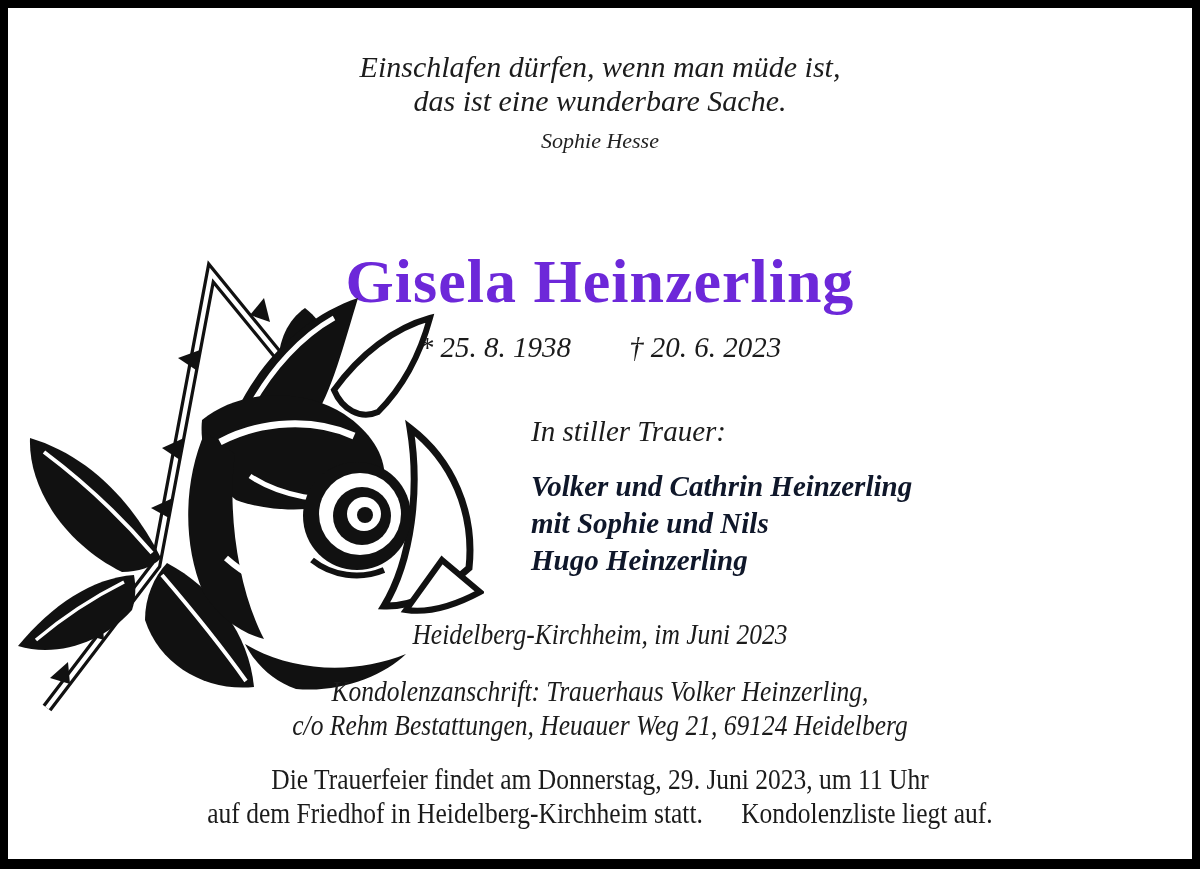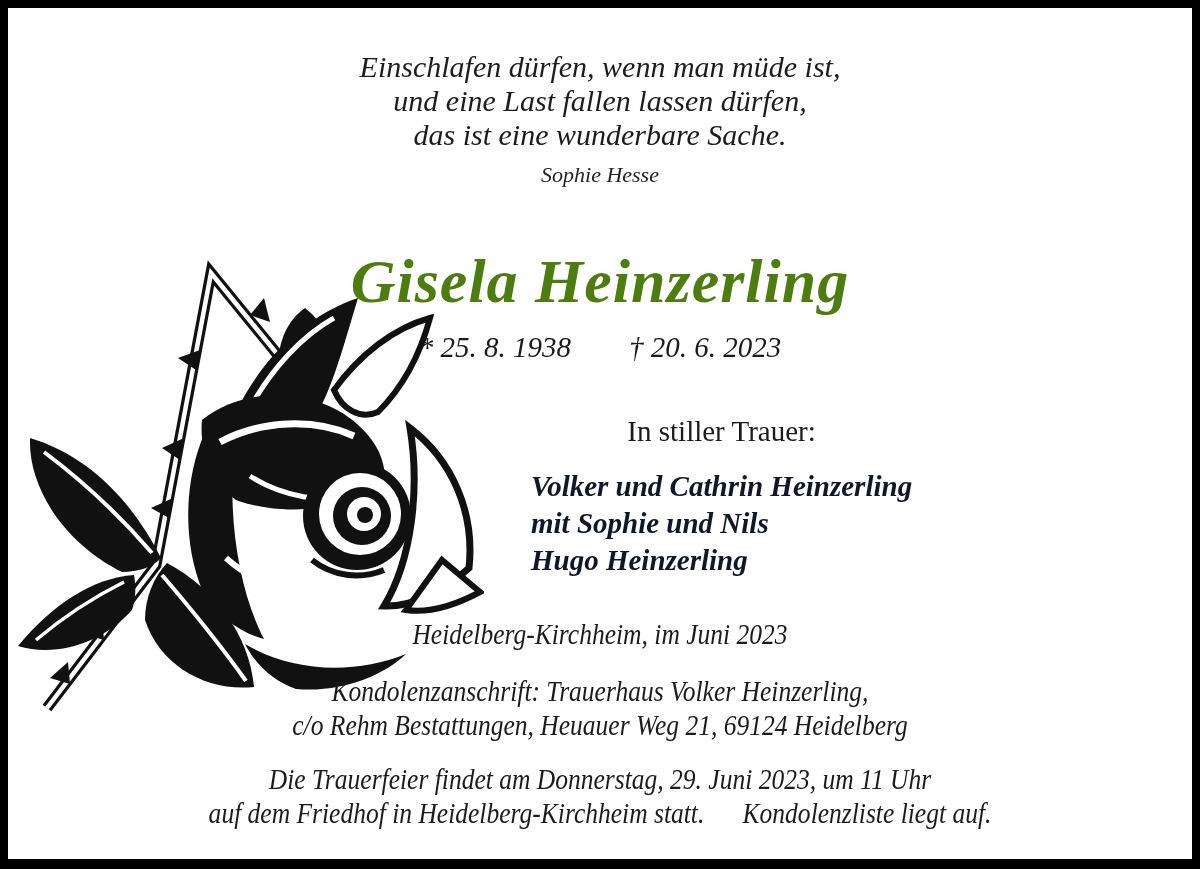--- a/index.html
+++ b/index.html
@@ -41,44 +41,43 @@
   }
   .quote-attribution {
     font-style: italic;
     font-size: 22px;
     line-height: 26px;
     margin-top: 10px;
     color: #222222;
   }
   .deceased-name {
     top: 236px;
-    font-style: italic;
     font-weight: bold;
     font-size: 62px;
     line-height: 74px;
     letter-spacing: 1px;
-    color: #4d7c0f;
+    color: #6d28d9;
   }
   .dates-row {
     top: 322px;
     font-style: italic;
     font-size: 29px;
     line-height: 34px;
   }
   .dates-row .date-part { display: inline-block; }
   .dates-row .birth { margin-right: 58px; }
   .mourners-block {
     left: 523px;
     top: 406px;
     text-align: left;
   }
   .mourners-intro {
-    font-size: 29px;
-    line-height: 34px;
-    text-align: center;
+    font-style: italic;
+    font-size: 29px;
+    line-height: 34px;
   }
   .mourner-lines {
     margin-top: 20px;
     font-style: italic;
     font-weight: bold;
     font-size: 29px;
     line-height: 37px;
     color: #0f172a;
   }
   .narrow {
@@ -92,21 +91,20 @@
     line-height: 33px;
   }
   .condolence-block {
     top: 666px;
     font-style: italic;
     font-size: 29px;
     line-height: 34px;
   }
   .funeral-block {
     top: 754px;
-    font-style: italic;
     font-size: 29px;
     line-height: 34px;
   }
   .pre { white-space: pre; }
   .rose-wrap {
     left: 4px;
     top: 252px;
     width: 472px;
     height: 462px;
     pointer-events: none;
@@ -114,21 +112,20 @@
   .rose-wrap svg { display: block; }
 </style>
 </head>
 <body>
 
 <div class="frame">
   <div class="paper">
 
     <div class="abs centered quote-block">
       <div>Einschlafen dürfen, wenn man müde ist,</div>
-      <div>und eine Last fallen lassen dürfen,</div>
       <div>das ist eine wunderbare Sache.</div>
       <div class="quote-attribution">Sophie Hesse</div>
     </div>
 
     <div class="abs centered deceased-name">Gisela Heinzerling</div>
 
     <div class="abs centered dates-row">
       <span class="date-part birth">* 25. 8. 1938</span><span class="date-part">† 20. 6. 2023</span>
     </div>
 

